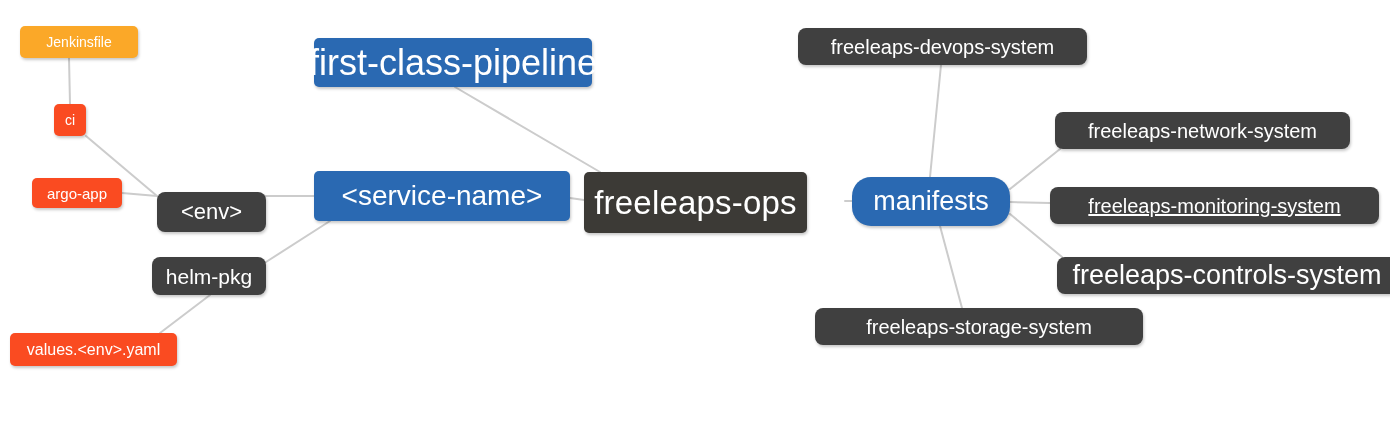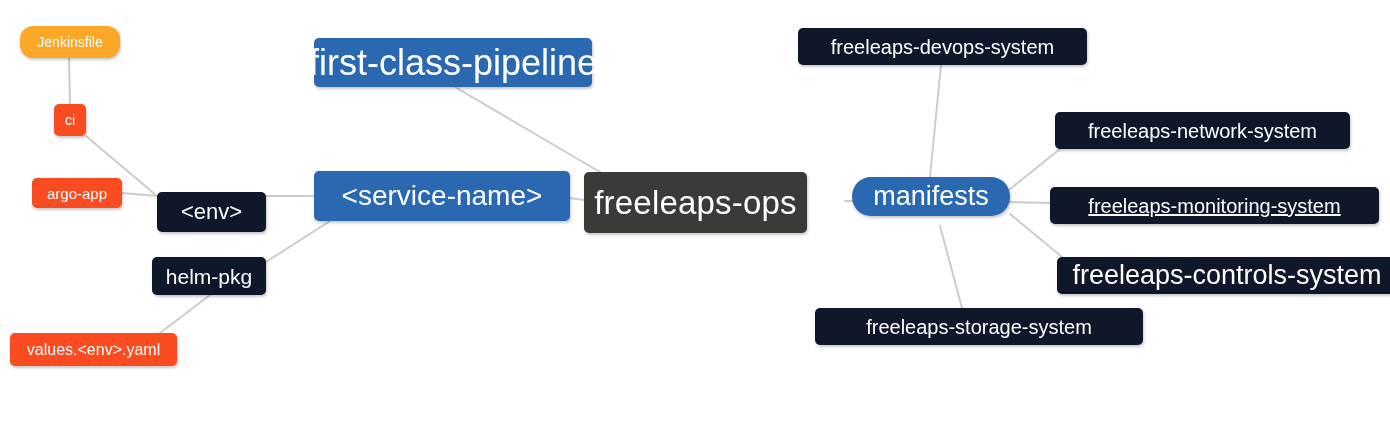--- a/index.html
+++ b/index.html
@@ -43,21 +43,22 @@
   }
   .n-root {
     background: #3c3a36;
     font-size: 33px;
     letter-spacing: 0.2px;
   }
   .n-blue {
     background: #2a69b2;
   }
   .n-green {
-    background: #0f172a;
+    background: #404040;
+    border-radius: 8px;
   }
   .n-orange {
     background: #fba828;
   }
   .n-red {
     background: #fa4b21;
   }
 </style>
 </head>
 <body>
@@ -73,29 +74,29 @@
       <line x1="455" y1="87" x2="600" y2="172" stroke="#cccccc" stroke-width="2" stroke-linecap="round"></line>
       <line x1="570" y1="198" x2="584" y2="200" stroke="#cccccc" stroke-width="2" stroke-linecap="round"></line>
       <line x1="845" y1="201" x2="852" y2="201" stroke="#cccccc" stroke-width="2" stroke-linecap="round"></line>
       <line x1="930" y1="177" x2="941" y2="65" stroke="#cccccc" stroke-width="2" stroke-linecap="round"></line>
       <line x1="1010" y1="189" x2="1060" y2="149" stroke="#cccccc" stroke-width="2" stroke-linecap="round"></line>
       <line x1="1010" y1="202" x2="1050" y2="203" stroke="#cccccc" stroke-width="2" stroke-linecap="round"></line>
       <line x1="1010" y1="214" x2="1062" y2="257" stroke="#cccccc" stroke-width="2" stroke-linecap="round"></line>
       <line x1="940" y1="226" x2="962" y2="308" stroke="#cccccc" stroke-width="2" stroke-linecap="round"></line>
     </svg>
   <div id="node-layer">
-      <div class="node n-orange" style="left: 20px; top: 26px; width: 100px; height: 32px; font-size: 14px; border-radius: 13px;">Jenkinsfile</div>
+      <div class="node n-orange" style="left: 20px; top: 26px; width: 118px; height: 32px; font-size: 14px;">Jenkinsfile</div>
       <div class="node n-red" style="left: 54px; top: 104px; width: 32px; height: 32px; font-size: 14px;">ci</div>
       <div class="node n-red" style="left: 32px; top: 178px; width: 90px; height: 30px; font-size: 15px;">argo-app</div>
       <div class="node n-green" style="left: 157px; top: 192px; width: 109px; height: 40px; font-size: 22px;">&lt;env&gt;</div>
       <div class="node n-green" style="left: 152px; top: 257px; width: 114px; height: 38px; font-size: 21px;">helm-pkg</div>
       <div class="node n-red" style="left: 10px; top: 333px; width: 167px; height: 33px; font-size: 16px;">values.&lt;env&gt;.yaml</div>
       <div class="node n-blue" style="left: 314px; top: 38px; width: 278px; height: 49px; font-size: 36px;">first-class-pipeline</div>
       <div class="node n-blue" style="left: 314px; top: 171px; width: 256px; height: 50px; font-size: 28px;">&lt;service-name&gt;</div>
       <div class="node n-root" style="left: 584px; top: 172px; width: 223px; height: 61px; font-size: 33px;">freeleaps-ops</div>
-      <div class="node n-blue" style="left: 852px; top: 177px; width: 158px; height: 39px; font-size: 27px; border-radius: 19px;">manifests</div>
+      <div class="node n-blue" style="left: 852px; top: 177px; width: 158px; height: 49px; font-size: 27px; border-radius: 19px;">manifests</div>
       <div class="node n-green" style="left: 798px; top: 28px; width: 289px; height: 37px; font-size: 20px;">freeleaps-devops-system</div>
       <div class="node n-green" style="left: 1055px; top: 112px; width: 295px; height: 37px; font-size: 20px;">freeleaps-network-system</div>
       <div class="node n-green" style="left: 1050px; top: 187px; width: 329px; height: 37px; font-size: 20px; text-decoration: underline;">freeleaps-monitoring-system</div>
       <div class="node n-green" style="left: 1057px; top: 257px; width: 340px; height: 37px; font-size: 27px;">freeleaps-controls-system</div>
       <div class="node n-green" style="left: 815px; top: 308px; width: 328px; height: 37px; font-size: 20px;">freeleaps-storage-system</div>
     </div>
 </div>
 
 </body></html>

